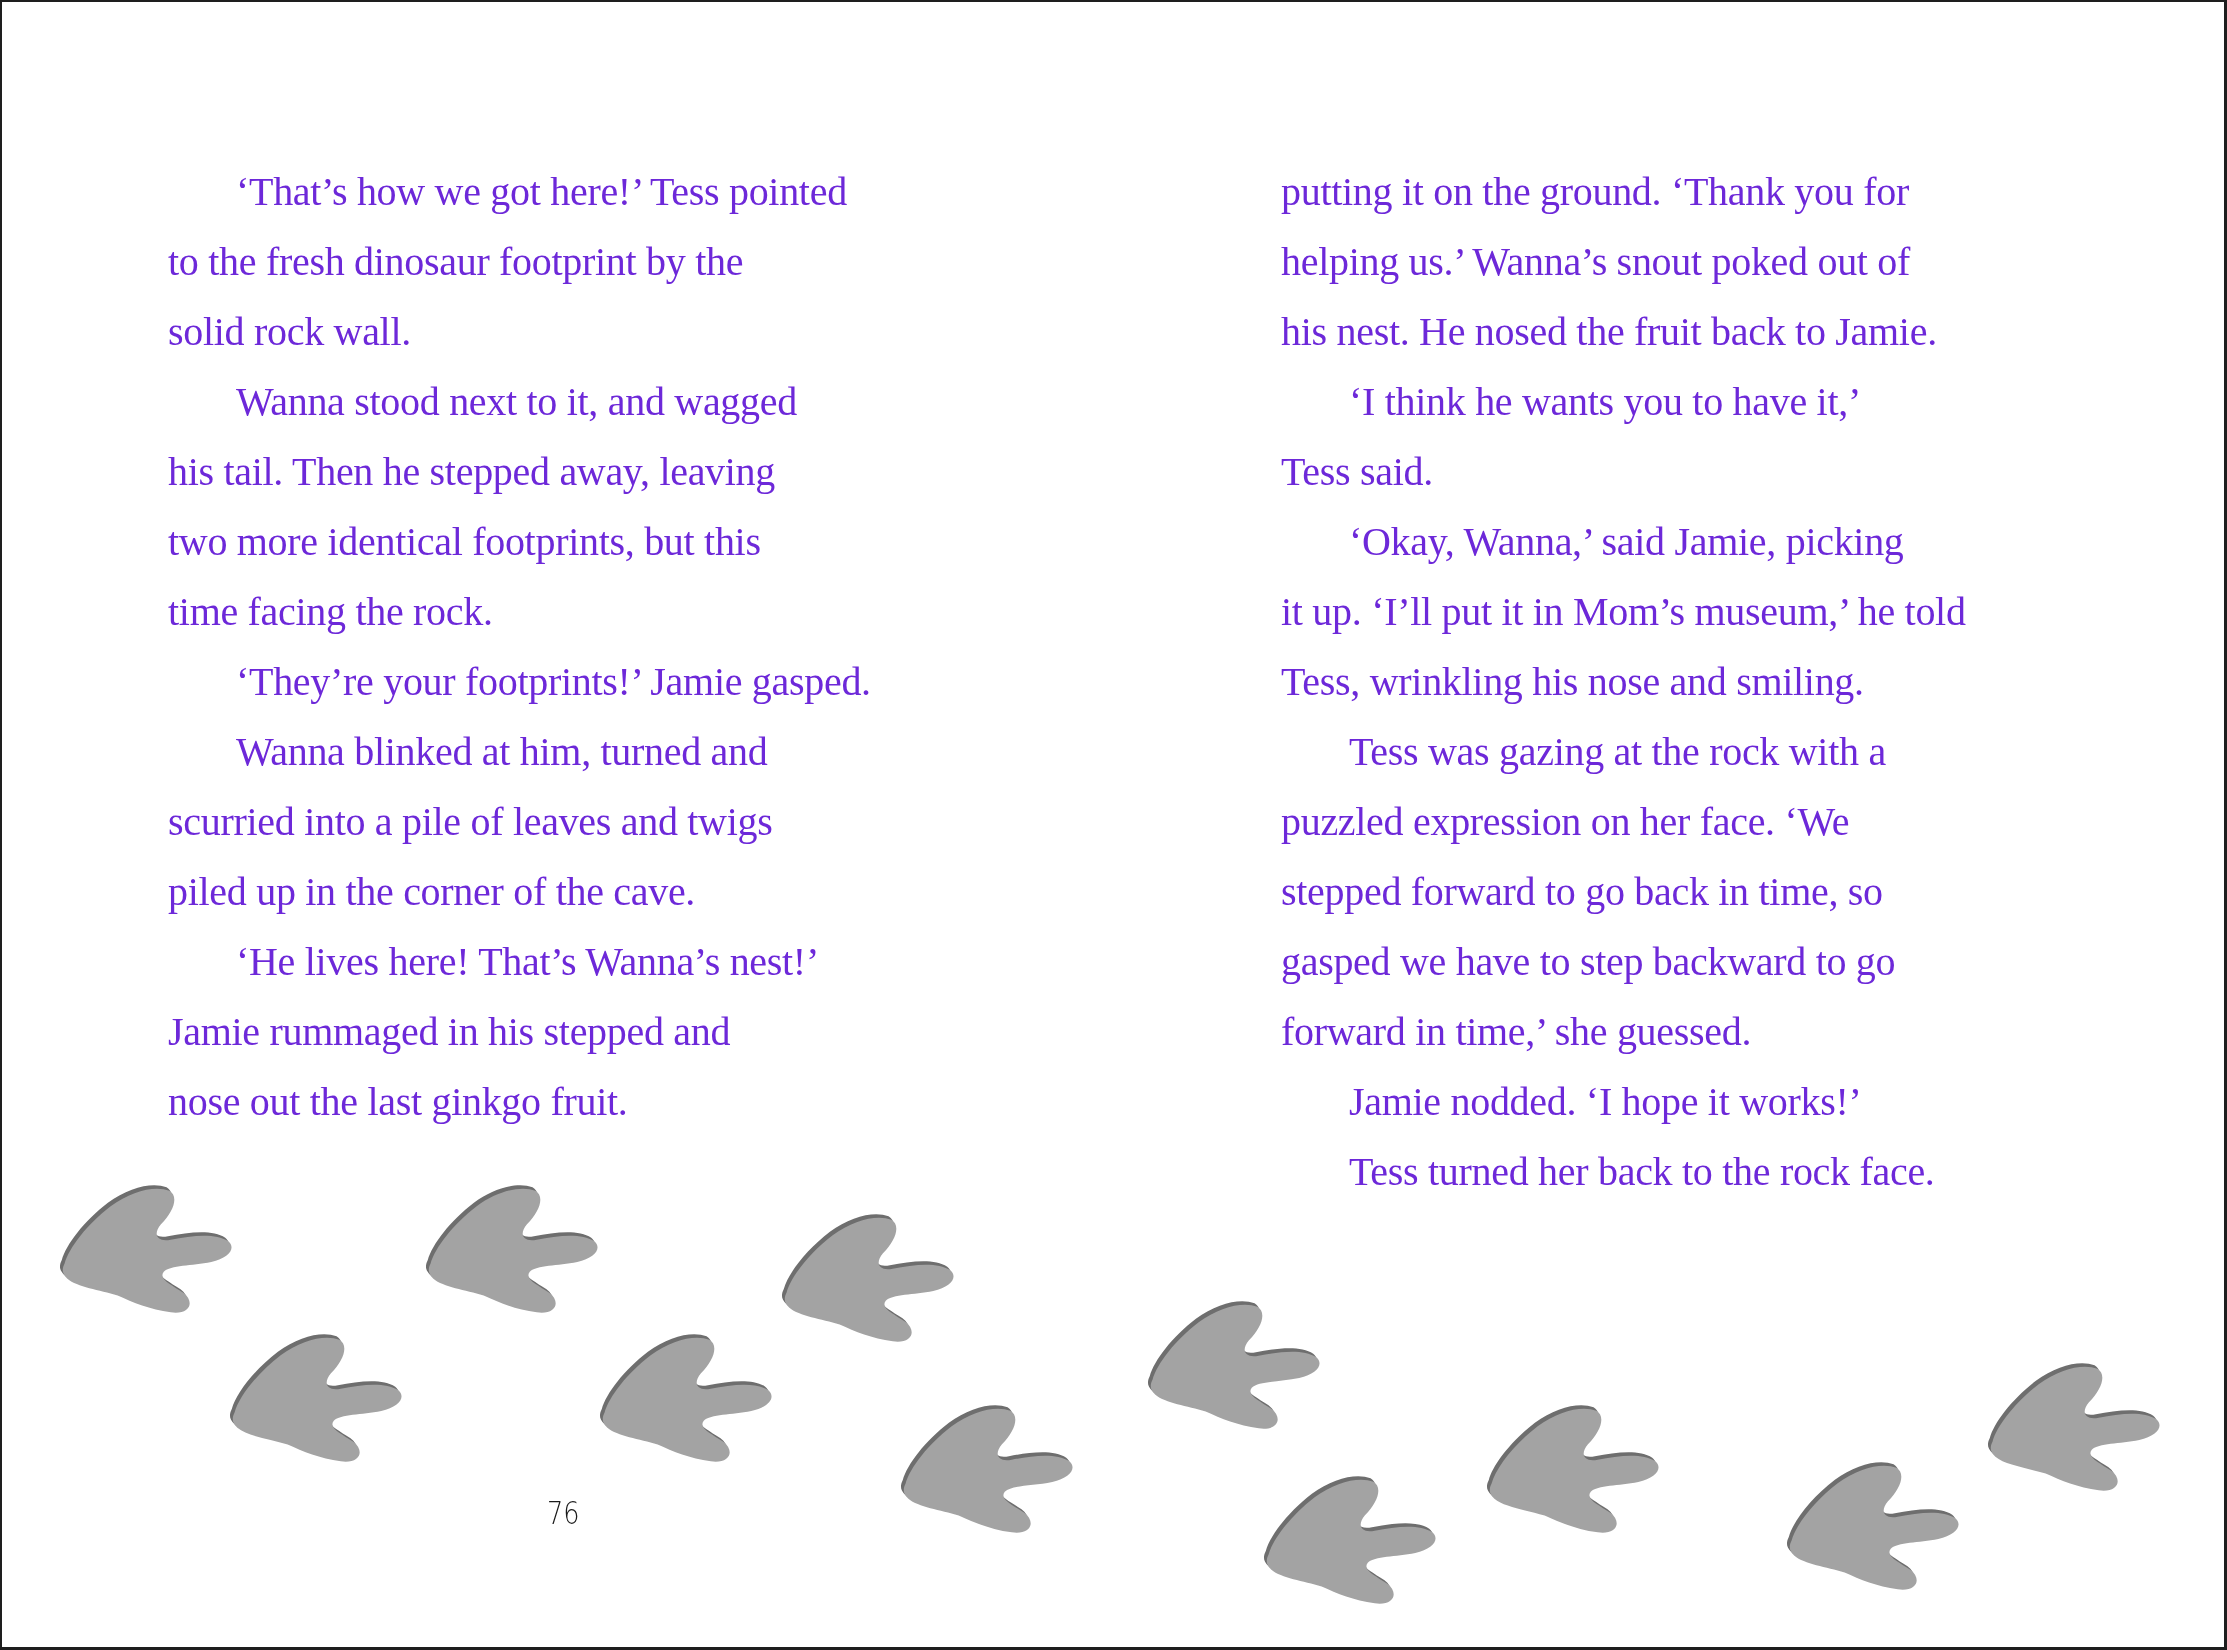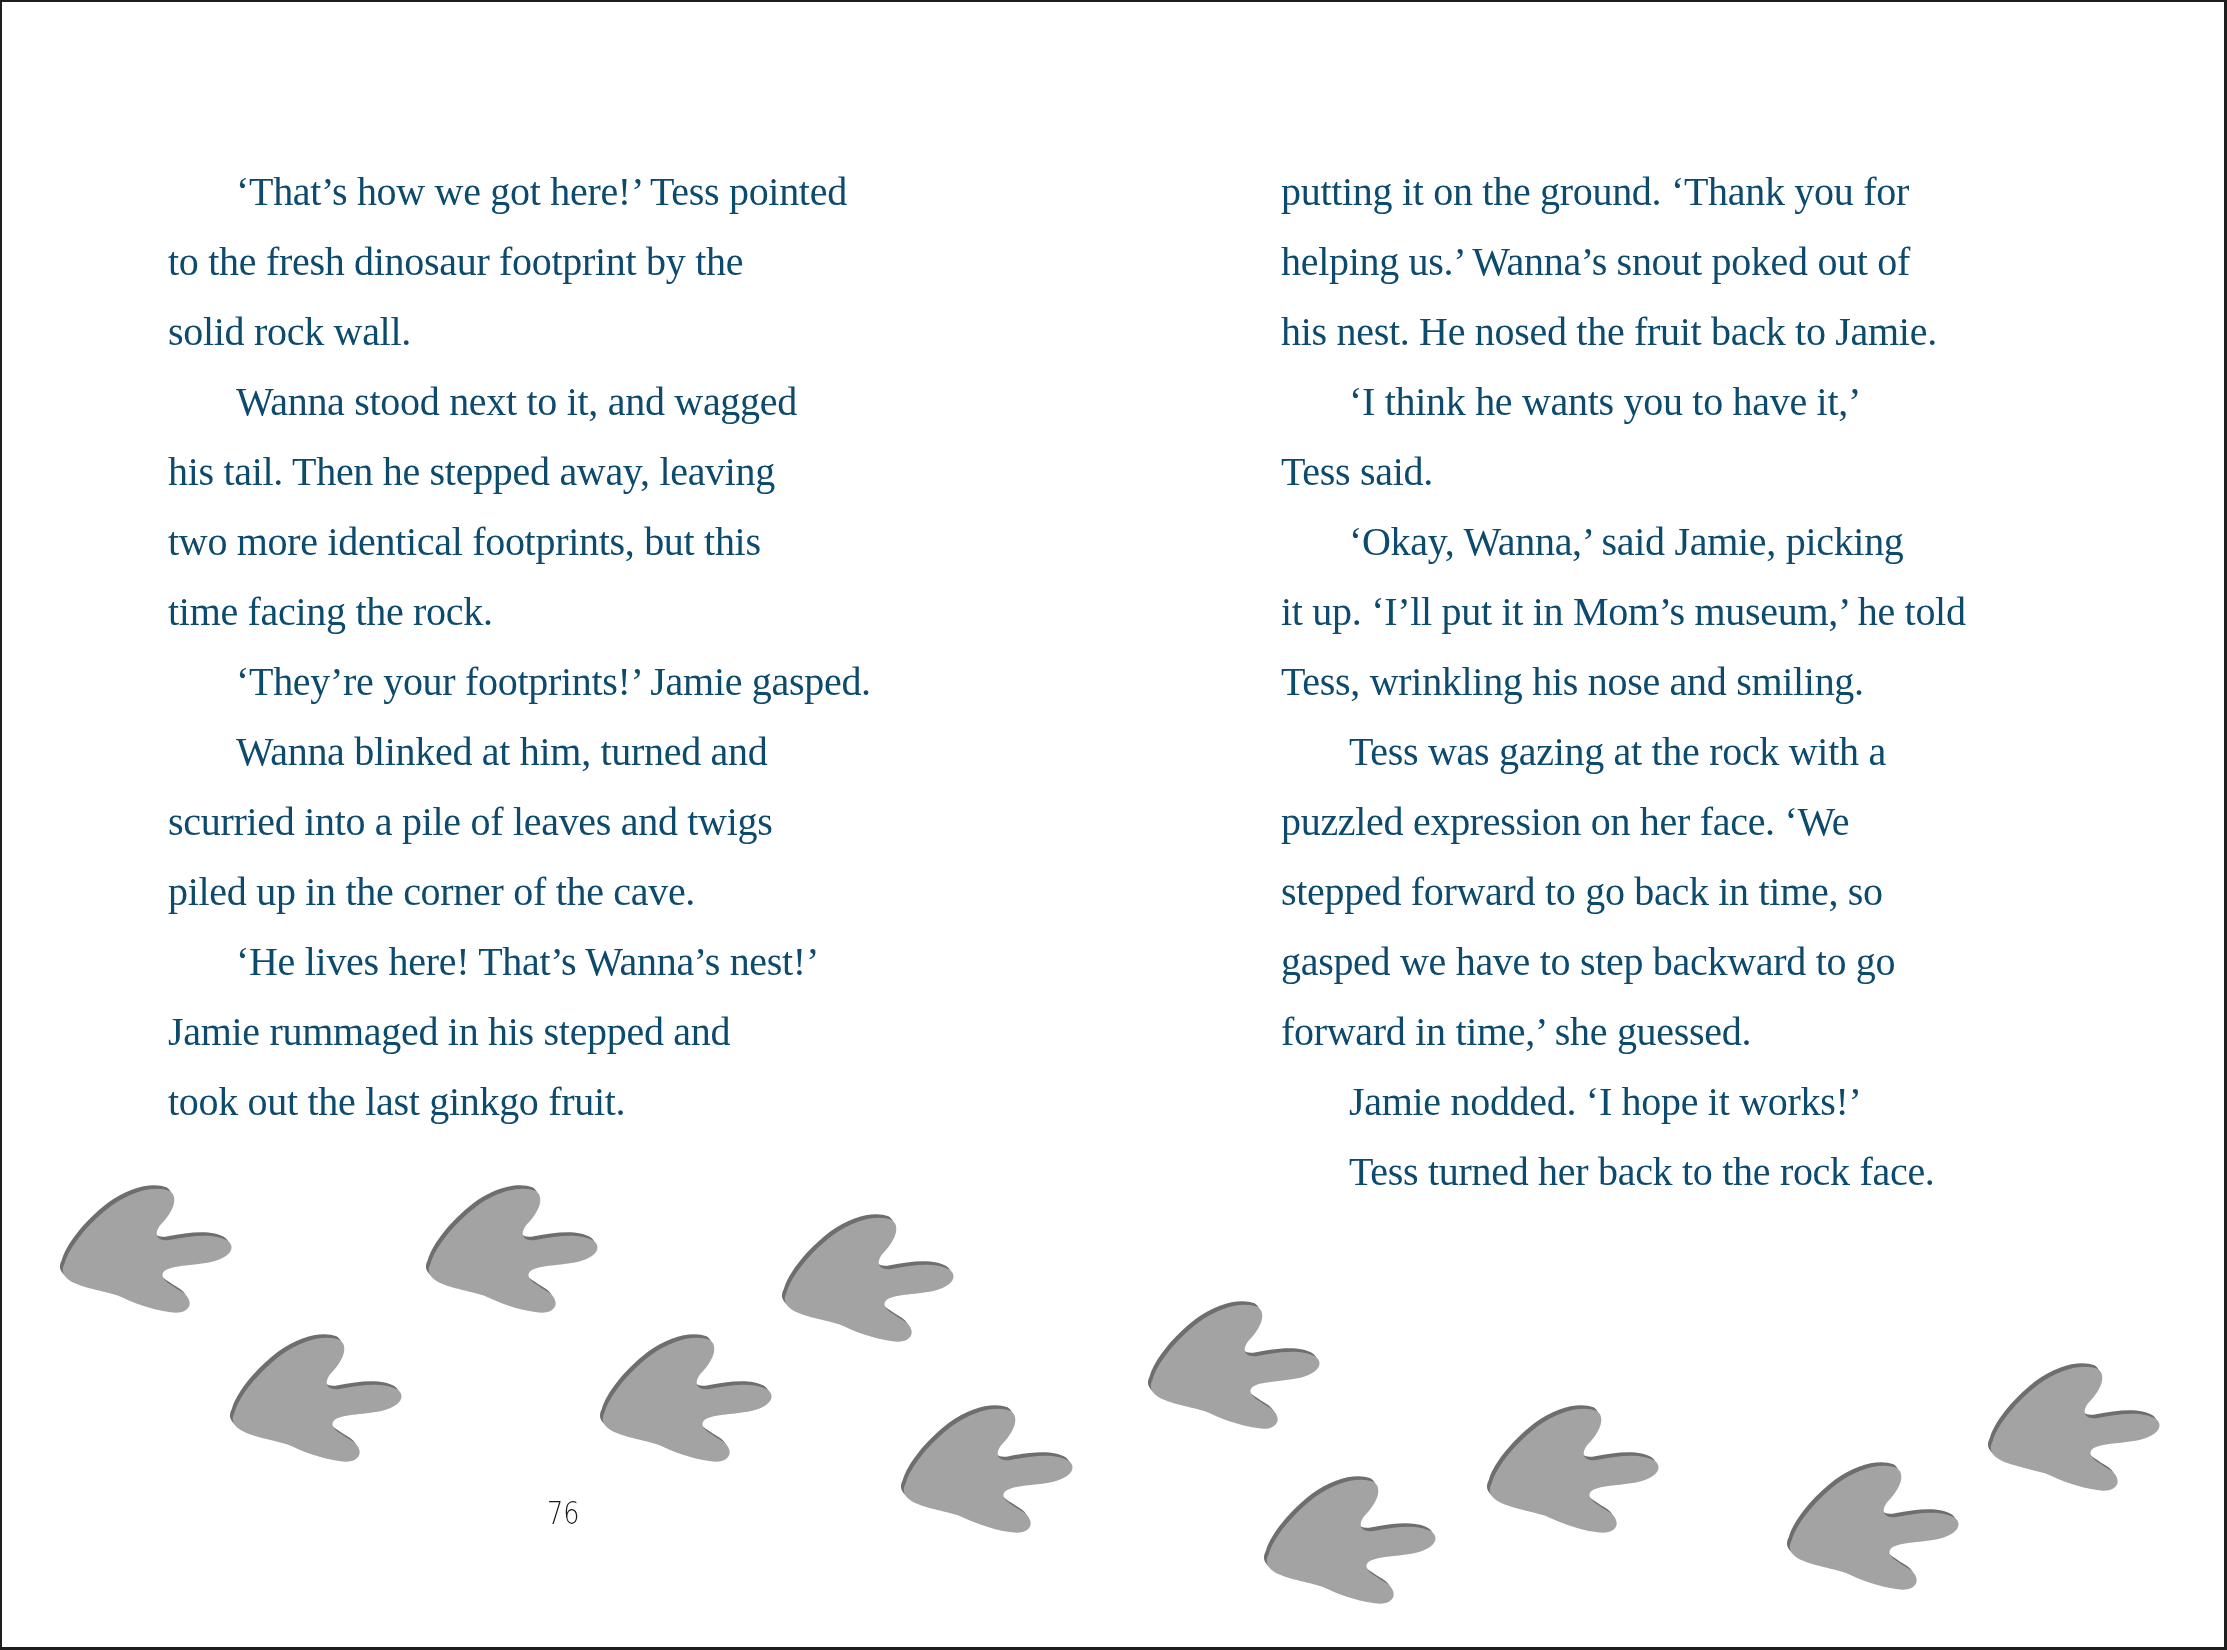--- a/index.html
+++ b/index.html
@@ -1,20 +1,20 @@
 <!DOCTYPE html>
 <html style="font-size:11px"><head>
 <meta charset="utf-8">
 <style>
   html, body { margin:0; padding:0; background:#ffffff; }
   body { width:2227px; height:1651px; position:relative; overflow:hidden; }
   .frame { position:absolute; left:0; top:0; width:2227px; height:1651px; box-sizing:border-box;
            border:2.8px solid #1e1e1e; border-right-width:3.5px; border-bottom-width:4.2px; background:#fff; }
   .column { position:absolute; top:155px; font-family:"Liberation Serif","DejaVu Serif",serif;
-            font-size:40px; line-height:70px; color:#0c4a6e; letter-spacing:-0.3px; }
+            font-size:40px; line-height:70px; color:#6d28d9; letter-spacing:-0.3px; }
   .col-left { left:166px; width:858px; }
   .col-right { left:1279px; width:865px; }
   .line { display:block; white-space:nowrap; height:70px; }
   .line.indent { padding-left:68px; }
   .page-number { position:absolute; left:541px; top:1492px; font-family:"DejaVu Sans", sans-serif;
                  font-size:32px; color:#1a1a1a; font-weight:300; transform:scaleX(0.8); }
   .footprint { position:absolute; width:176px; height:137px; }
   .footprint svg { width:100%; height:100%; display:block; overflow:visible; }
 </style>
 </head>
@@ -29,21 +29,21 @@
     <span class="line indent">Wanna stood next to it, and wagged</span>
     <span class="line">his tail. Then he stepped away, leaving</span>
     <span class="line">two more identical footprints, but this</span>
     <span class="line">time facing the rock.</span>
     <span class="line indent">‘They’re your footprints!’ Jamie gasped.</span>
     <span class="line indent">Wanna blinked at him, turned and</span>
     <span class="line">scurried into a pile of leaves and twigs</span>
     <span class="line">piled up in the corner of the cave.</span>
     <span class="line indent">‘He lives here! That’s Wanna’s nest!’</span>
     <span class="line">Jamie rummaged in his stepped and</span>
-    <span class="line">took out the last ginkgo fruit.</span>
+    <span class="line">nose out the last ginkgo fruit.</span>
   </div>
 
   <div class="column col-right">
     <span class="line">putting it on the ground. ‘Thank you for</span>
     <span class="line">helping us.’ Wanna’s snout poked out of</span>
     <span class="line">his nest. He nosed the fruit back to Jamie.</span>
     <span class="line indent">‘I think he wants you to have it,’</span>
     <span class="line">Tess said.</span>
     <span class="line indent">‘Okay, Wanna,’ said Jamie, picking</span>
     <span class="line">it up. ‘I’ll put it in Mom’s museum,’ he told</span>

